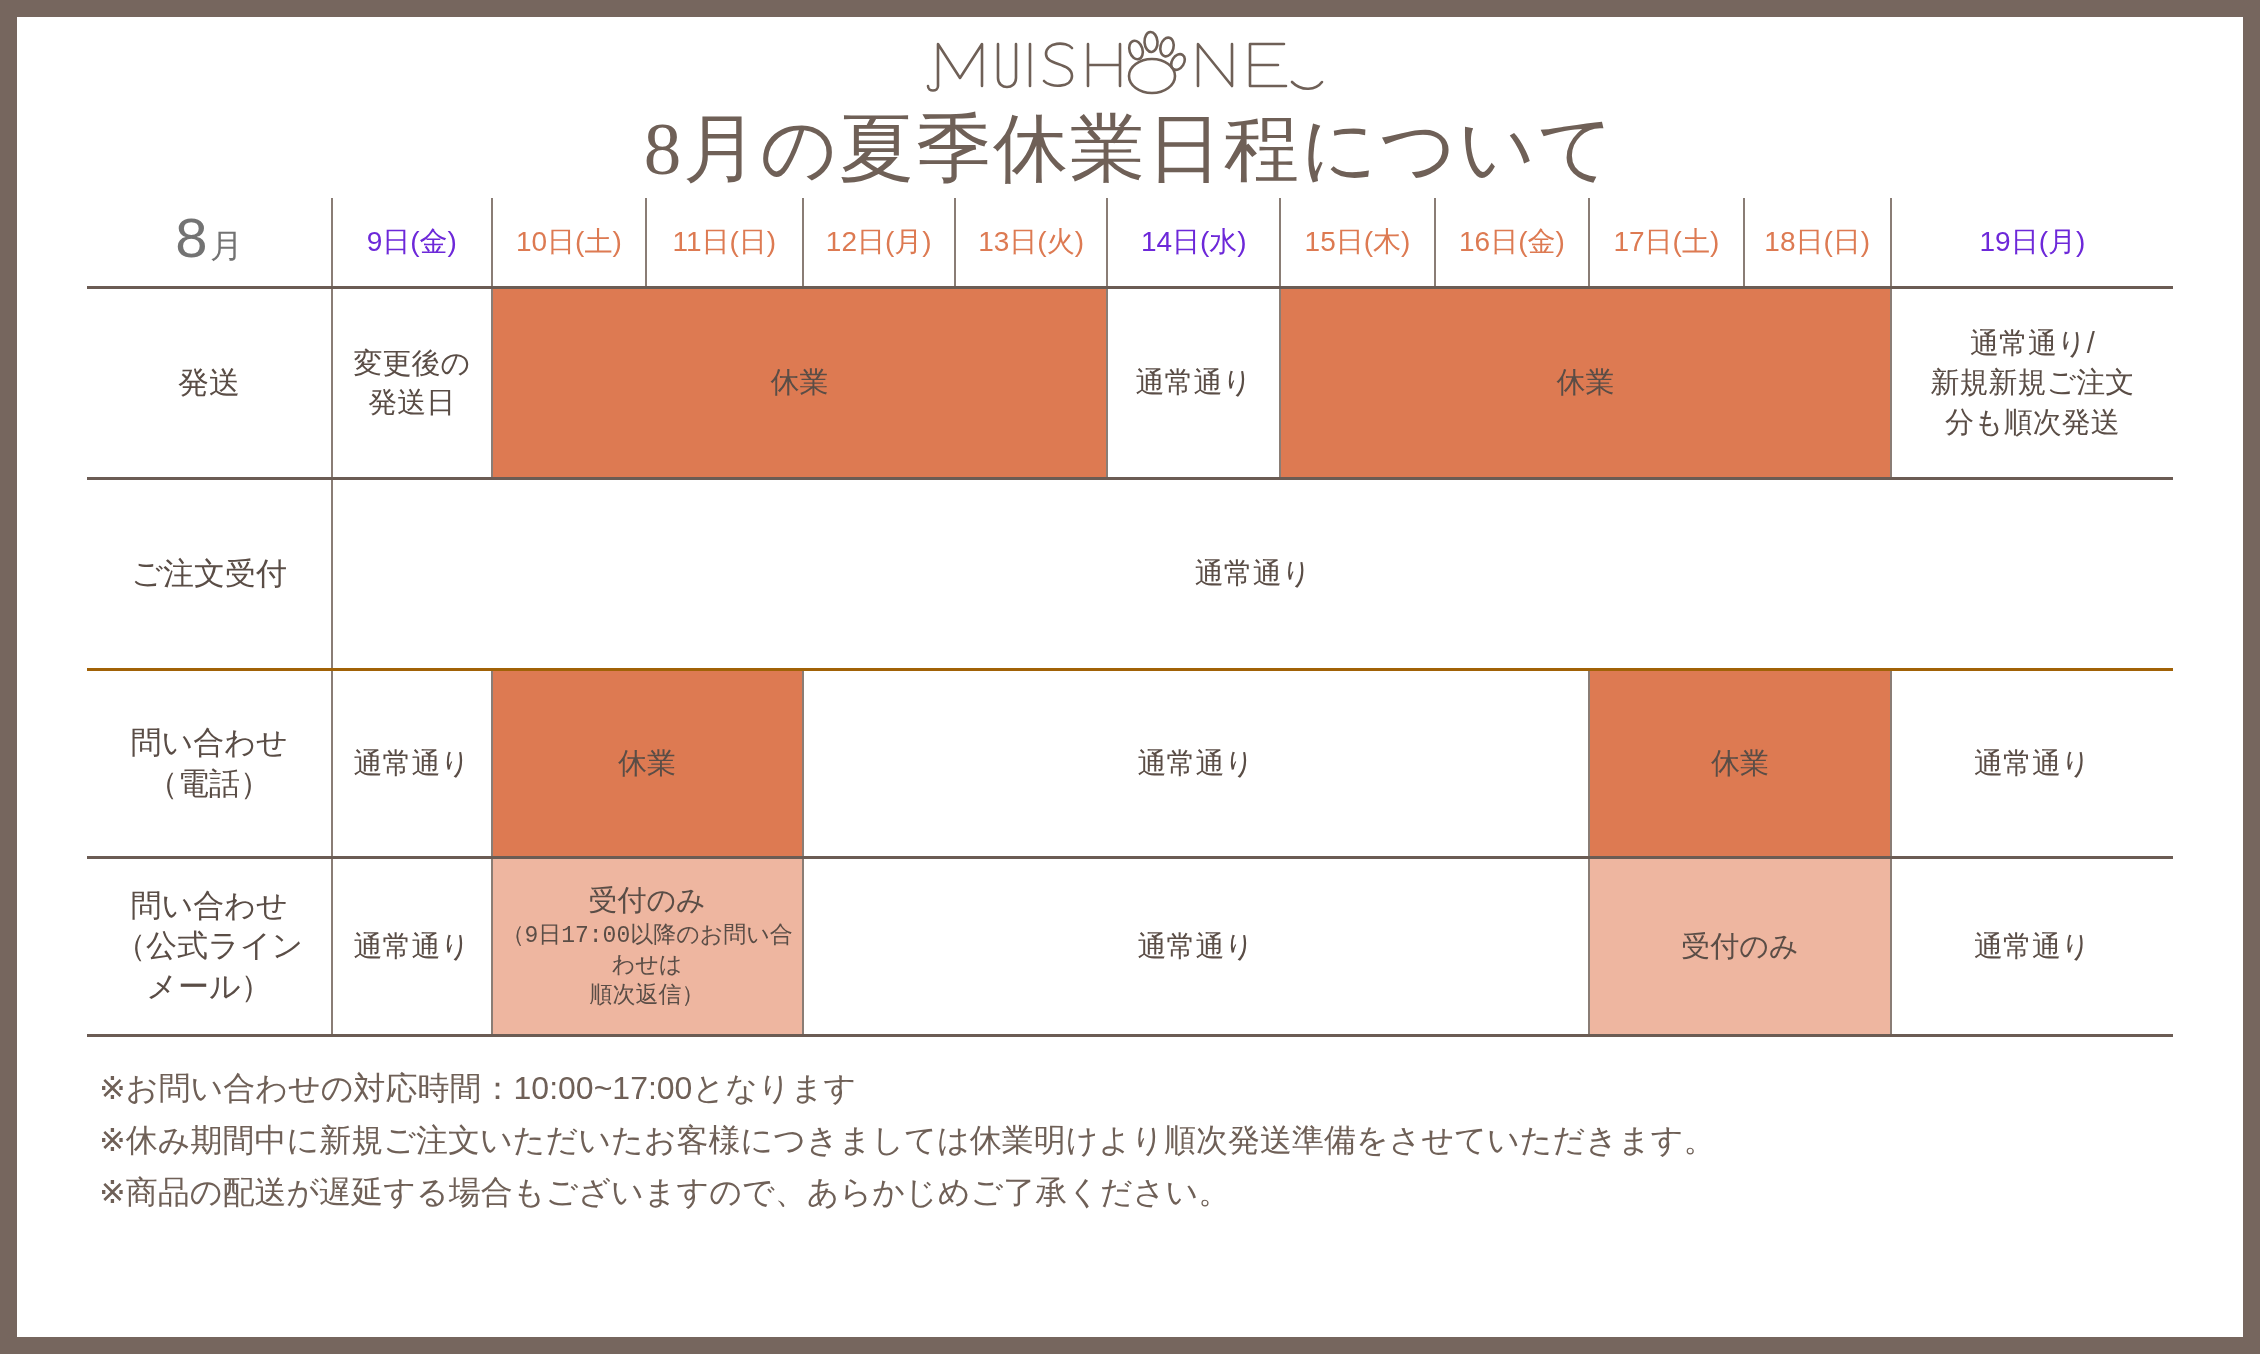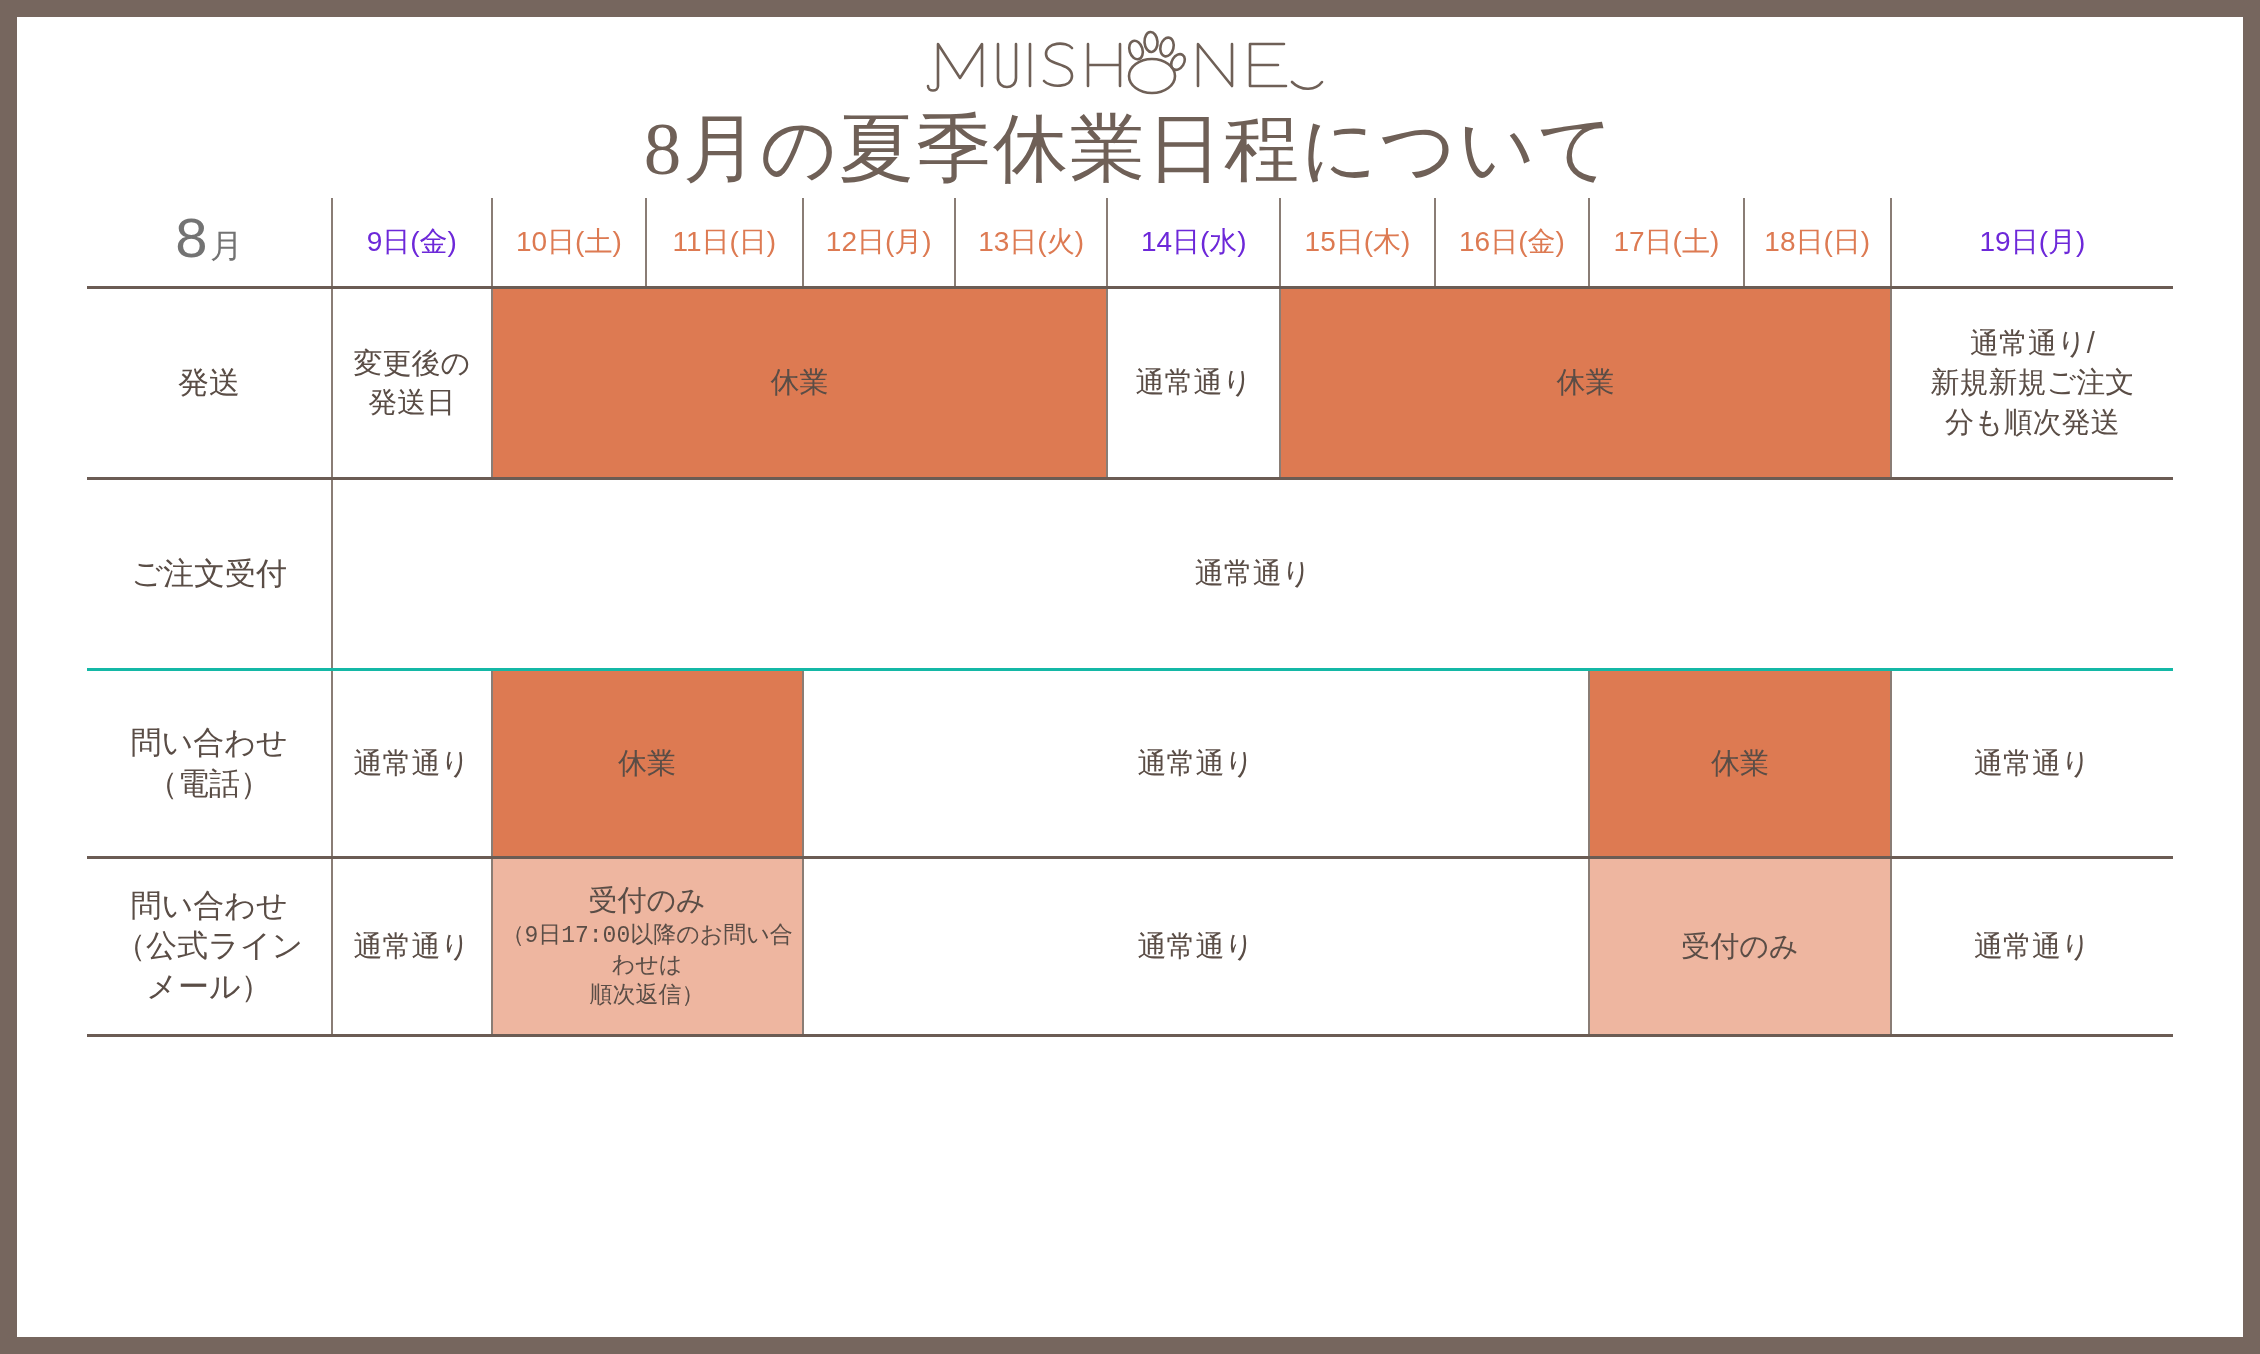--- a/index.html
+++ b/index.html
@@ -106,21 +106,21 @@
     line-height: 1.3;
   }
   tr.body td.lastcol { border-right: none; }
 
   .r-send     td { height: 188px; }
   .r-order    td { height: 188px; }
   .r-tel      td { height: 185px; }
   .r-line     td { height: 175px; }
 
   tr.r-send td   { border-top: 3px solid #6b5c54; border-bottom: 3px solid #6b5c54; }
-  tr.r-order td  { border-bottom: 3px solid #14b8a6; }
+  tr.r-order td  { border-bottom: 3px solid #a16207; }
   tr.r-tel td    { border-bottom: 3px solid #6b5c54; }
   tr.r-line td   { border-bottom: 3px solid #6b5c54; }
 
   td.fill-orange {
     background: #dd7a52;
     color: #ffffff;
     border-left-color: #dd7a52;
     border-right-color: #dd7a52;
   }
   td.fill-pink {
@@ -246,15 +246,20 @@
           <span class="cell-main">受付のみ</span>
           <span class="cell-sub">（9日17:00以降のお問い合わせは<br>順次返信）</span>
         </td>
         <td class="plain" colspan="5">通常通り</td>
         <td class="fill-pink" colspan="2">受付のみ</td>
         <td class="plain lastcol" colspan="1">通常通り</td>
       </tr>
     </tbody>
       </table>
 
+    <div class="notes">
+      <p>※お問い合わせの対応時間：10:00~17:00となります</p>
+      <p>※休み期間中に新規ご注文いただいたお客様につきましては休業明けより順次発送準備をさせていただきます。</p>
+      <p>※商品の配送が遅延する場合もございますので、あらかじめご了承ください。</p>
+    </div>
 
   </div>
 </div>
 
 </body></html>

